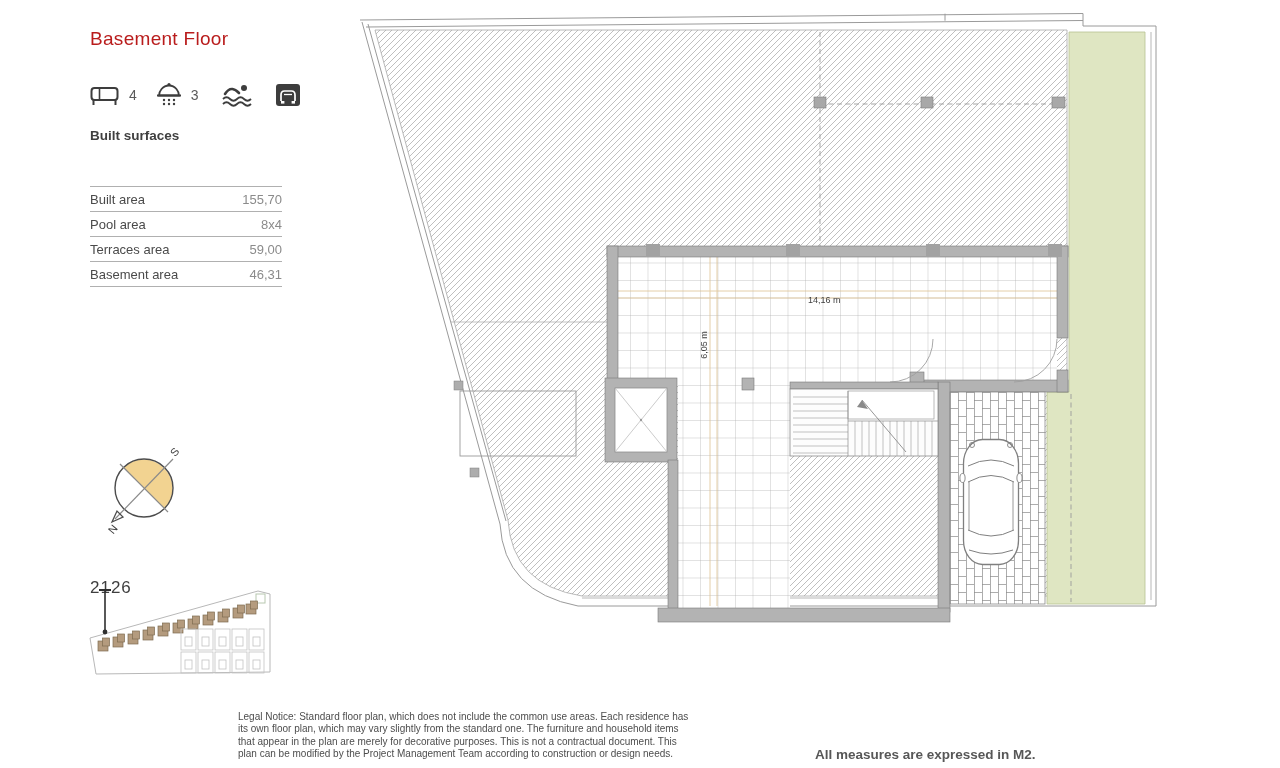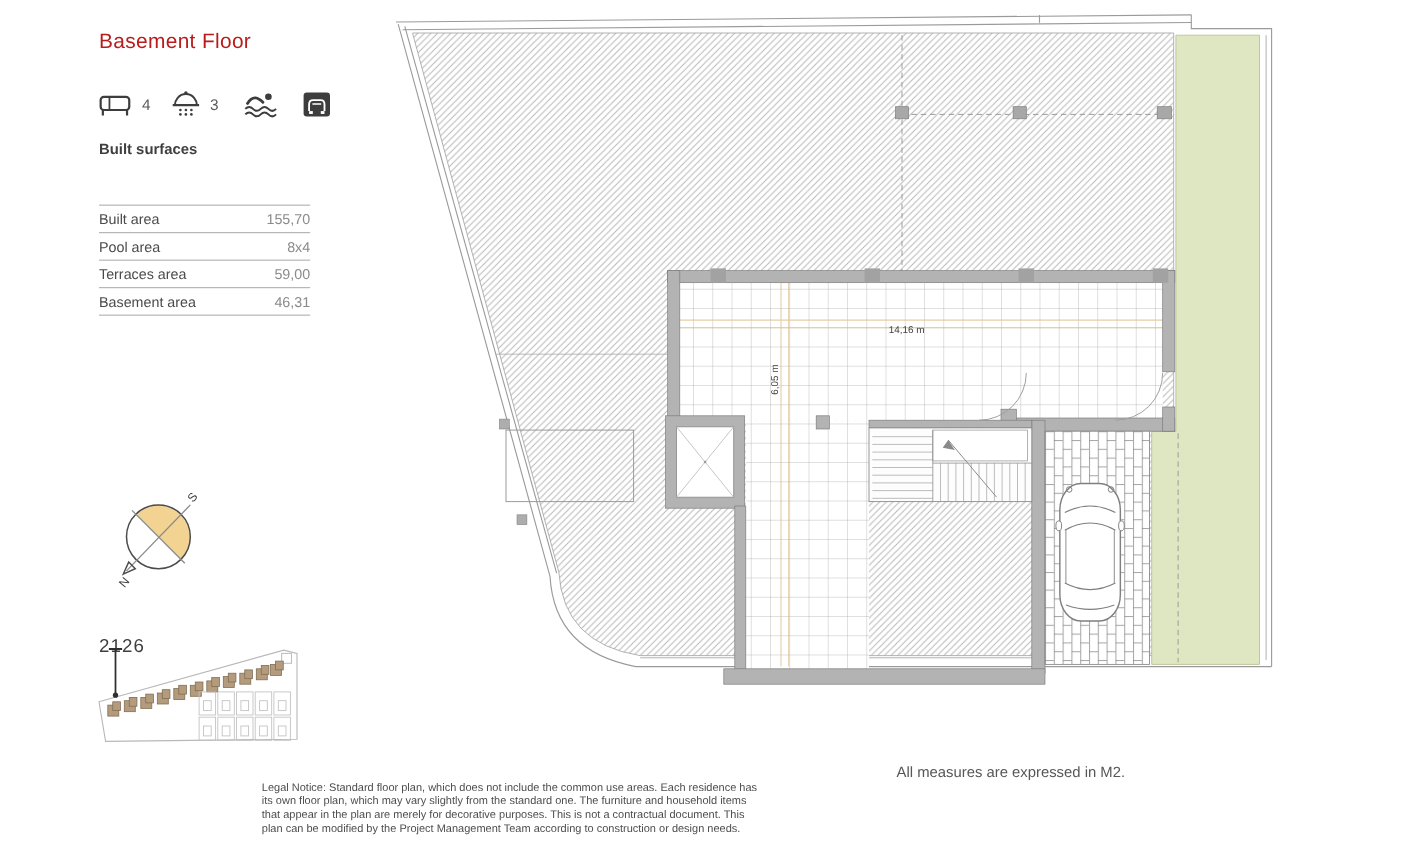--- a/index.html
+++ b/index.html
@@ -14,21 +14,21 @@
   .feat-count{font-size:14px;color:#5a5a5a;margin-right:10px;}
   #built-surfaces-heading{left:90px;top:128px;font-size:13.5px;font-weight:bold;color:#3f3f3f;text-align:right;}
   #surface-table{left:90px;top:158px;width:192px;border-top:1px solid #b0b0b0;margin-top:28px;}
   .srow{display:flex;justify-content:space-between;align-items:center;height:24px;border-bottom:1px solid #b0b0b0;font-size:13px;}
   .srow .lbl{color:#4a4a4a;}
   .srow .val{color:#8b8b8b;text-align:center;}
   #compass{left:106px;top:444px;}
   #unit-label{left:90px;top:566px;font-size:17px;color:#3f3f3f;letter-spacing:1px;margin-top:12px;}
   #siteplan{left:86px;top:586px;}
   #legal-notice{left:238px;top:711px;width:458px;font-size:10px;line-height:12.3px;color:#4d4d4d;}
-  #measures-note{left:815px;top:694px;font-size:13.5px;font-weight:normal;color:#575757;}
+  #measures-note{left:815px;top:747px;font-size:13.5px;font-weight:bold;color:#575757;}
   #floorplan{left:350px;top:0px;}
   svg text{font-family:"Liberation Sans","DejaVu Sans",sans-serif;}
 </style>
 </head>
 <body>
 
 <div class="abs" id="page-title">Basement Floor</div>
 
 <div class="abs" id="feature-row">
   <svg width="30" height="24" viewBox="0 0 30 24">

